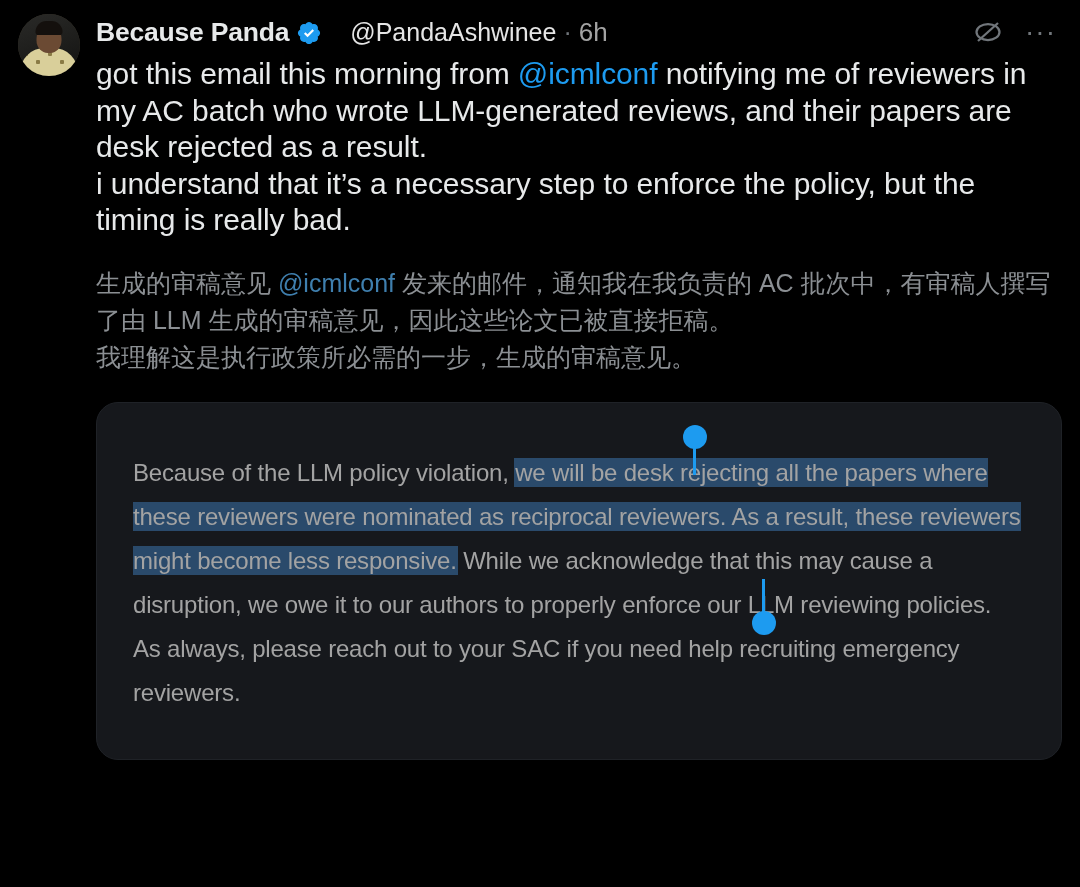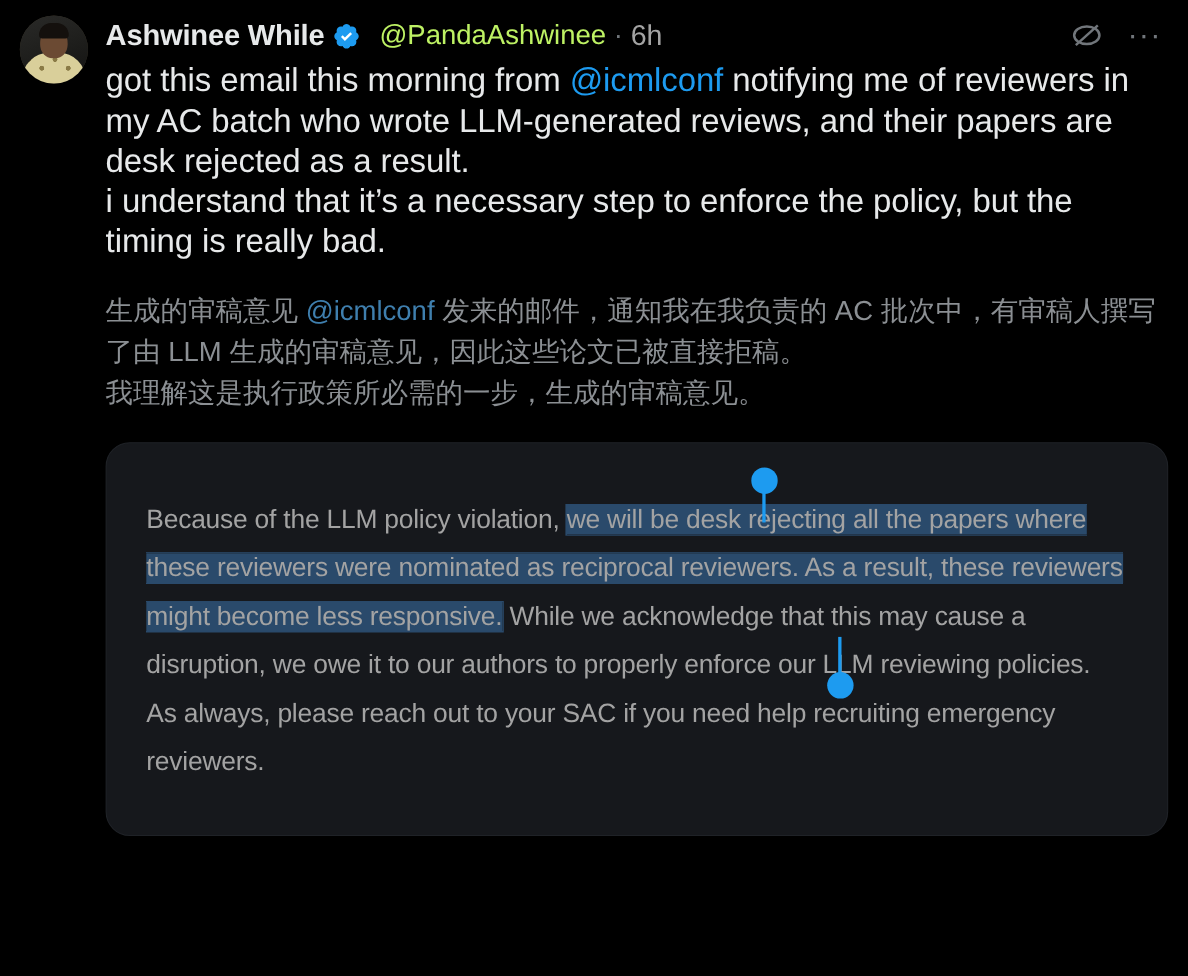--- a/index.html
+++ b/index.html
@@ -94,22 +94,22 @@
   }
   .verified {
     display: inline-flex;
     align-items: center;
     margin-left: 7px;
     margin-top: 2px;
   }
   .verified svg { display:block; }
   .handle {
     font-size: 25px;
-    color: #bef264;
-    margin-left: 17px;
+    color: #e5e5e5;
+    margin-left: 28px;
     white-space: nowrap;
   }
   .dot-sep {
     font-size: 25px;
     color: #71767b;
     margin: 0 7px;
   }
   .timestamp {
     font-size: 26px;
     color: #a3a3a3;
@@ -204,21 +204,21 @@
       <div class="bg"></div>
       <div class="shirt"></div>
       <div class="head"></div>
       <div class="hair"></div>
     </div>
   </div>
 
   <div class="content-col">
 
     <div class="header-row">
-      <span class="display-name">Ashwinee While</span>
+      <span class="display-name">Because Panda</span>
       <span class="verified">
         <svg width="26" height="26" viewBox="0 0 24 24" aria-hidden="true">
           <path fill="#1d9bf0" d="M22.25 12c0-1.43-.88-2.67-2.19-3.34.46-1.39.2-2.9-.81-3.91s-2.52-1.27-3.91-.81C14.67 2.63 13.43 1.75 12 1.75s-2.67.88-3.34 2.19c-1.39-.46-2.9-.2-3.91.81s-1.27 2.52-.81 3.91C2.63 9.33 1.75 10.57 1.75 12s.88 2.67 2.19 3.34c-.46 1.39-.2 2.9.81 3.91s2.52 1.27 3.91.81c.67 1.31 1.91 2.19 3.34 2.19s2.67-.88 3.34-2.19c1.39.46 2.9.2 3.91-.81s1.27-2.52.81-3.91c1.31-.67 2.19-1.91 2.19-3.34z"></path>
           <path fill="#ffffff" d="M10.67 15.92l-3.3-3.3 1.42-1.41 1.88 1.88 4.54-4.54 1.42 1.42-5.96 5.95z"></path>
         </svg>
       </span>
       <span class="handle">@PandaAshwinee</span>
       <span class="dot-sep">·</span>
       <span class="timestamp">6h</span>
       <span class="header-spacer"></span>

